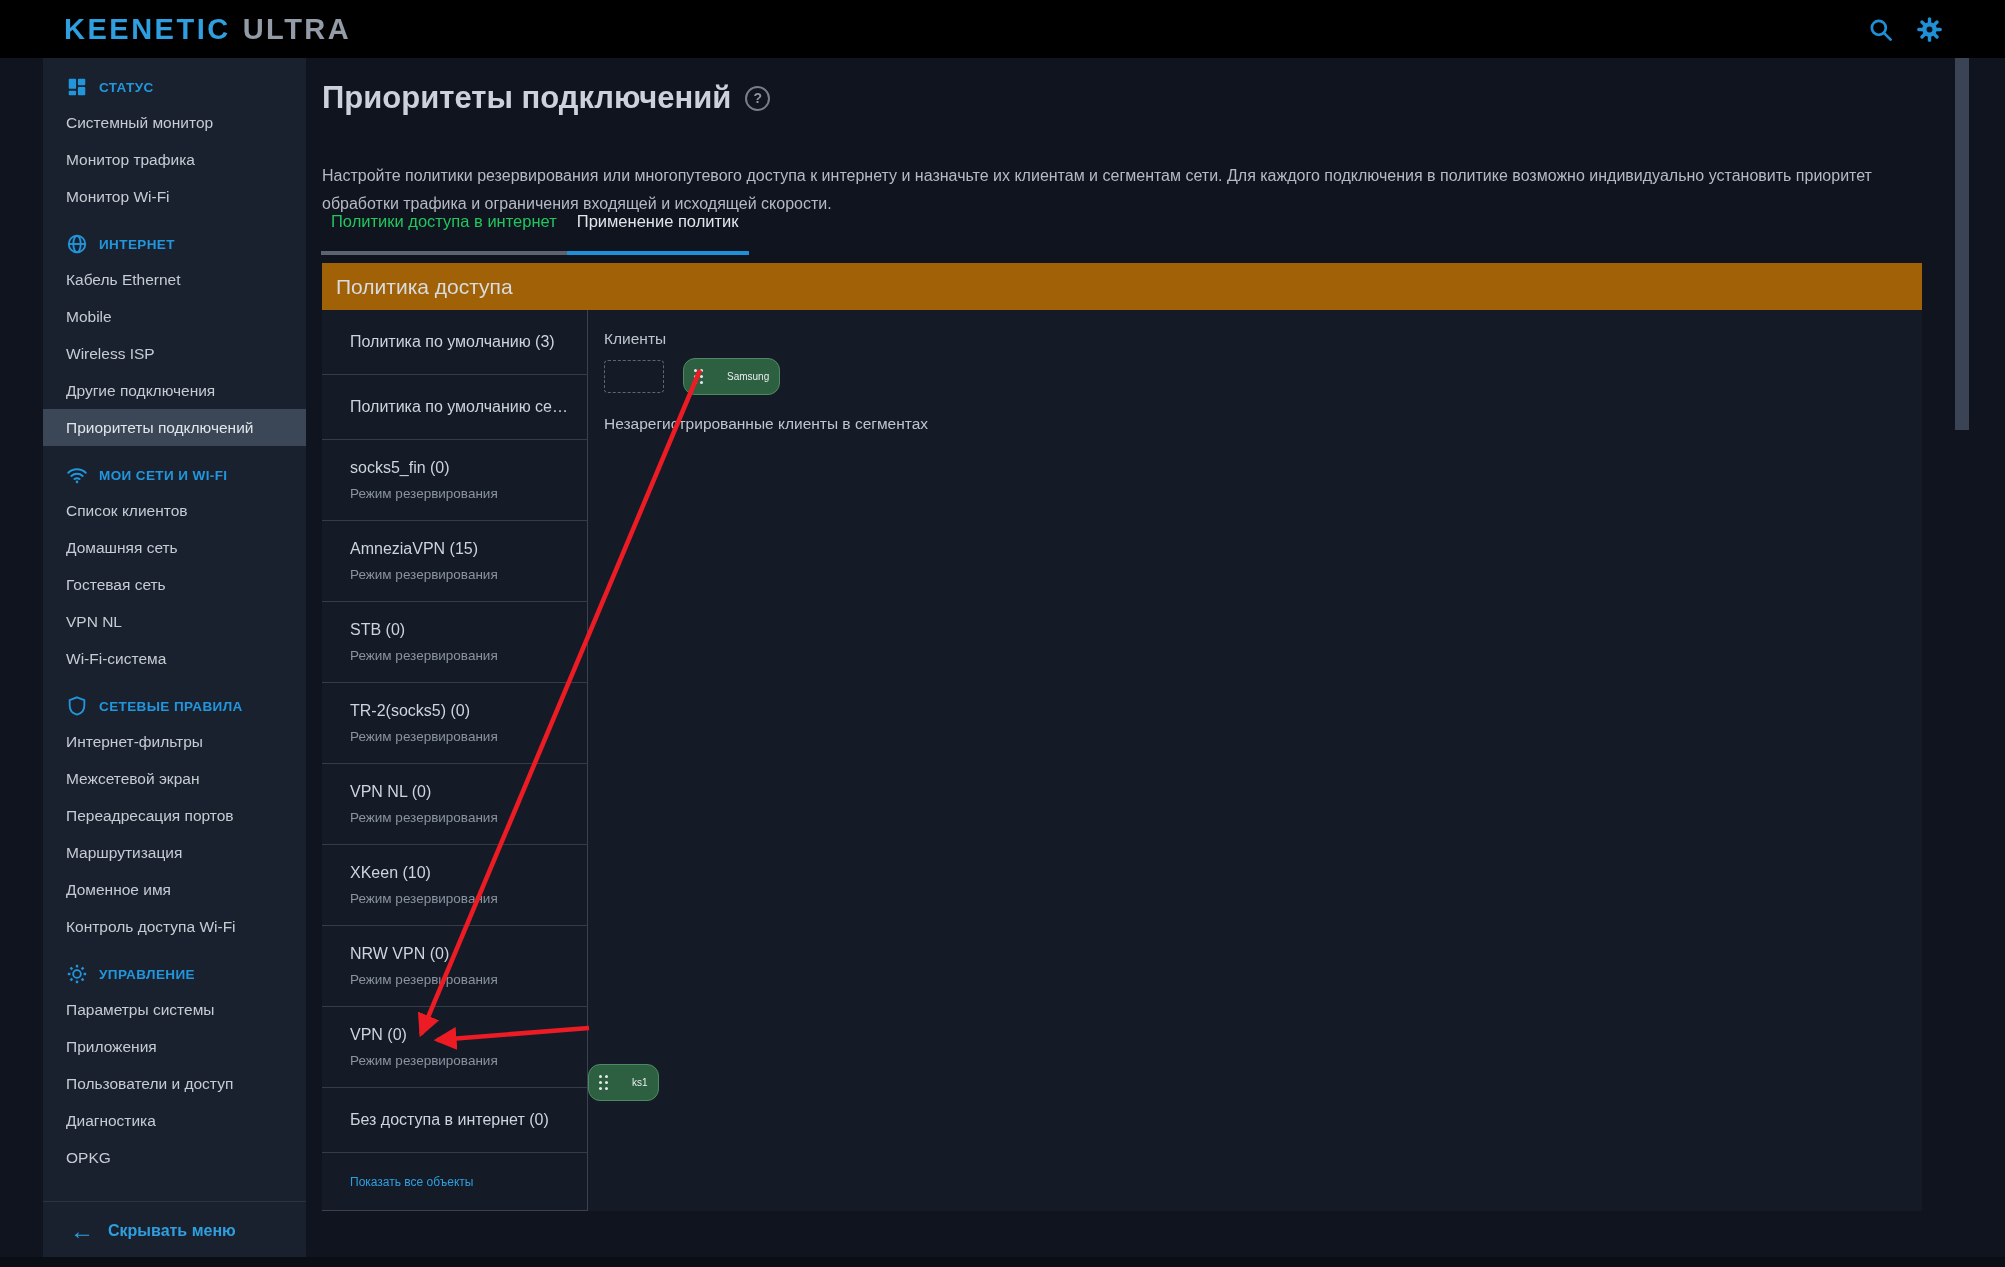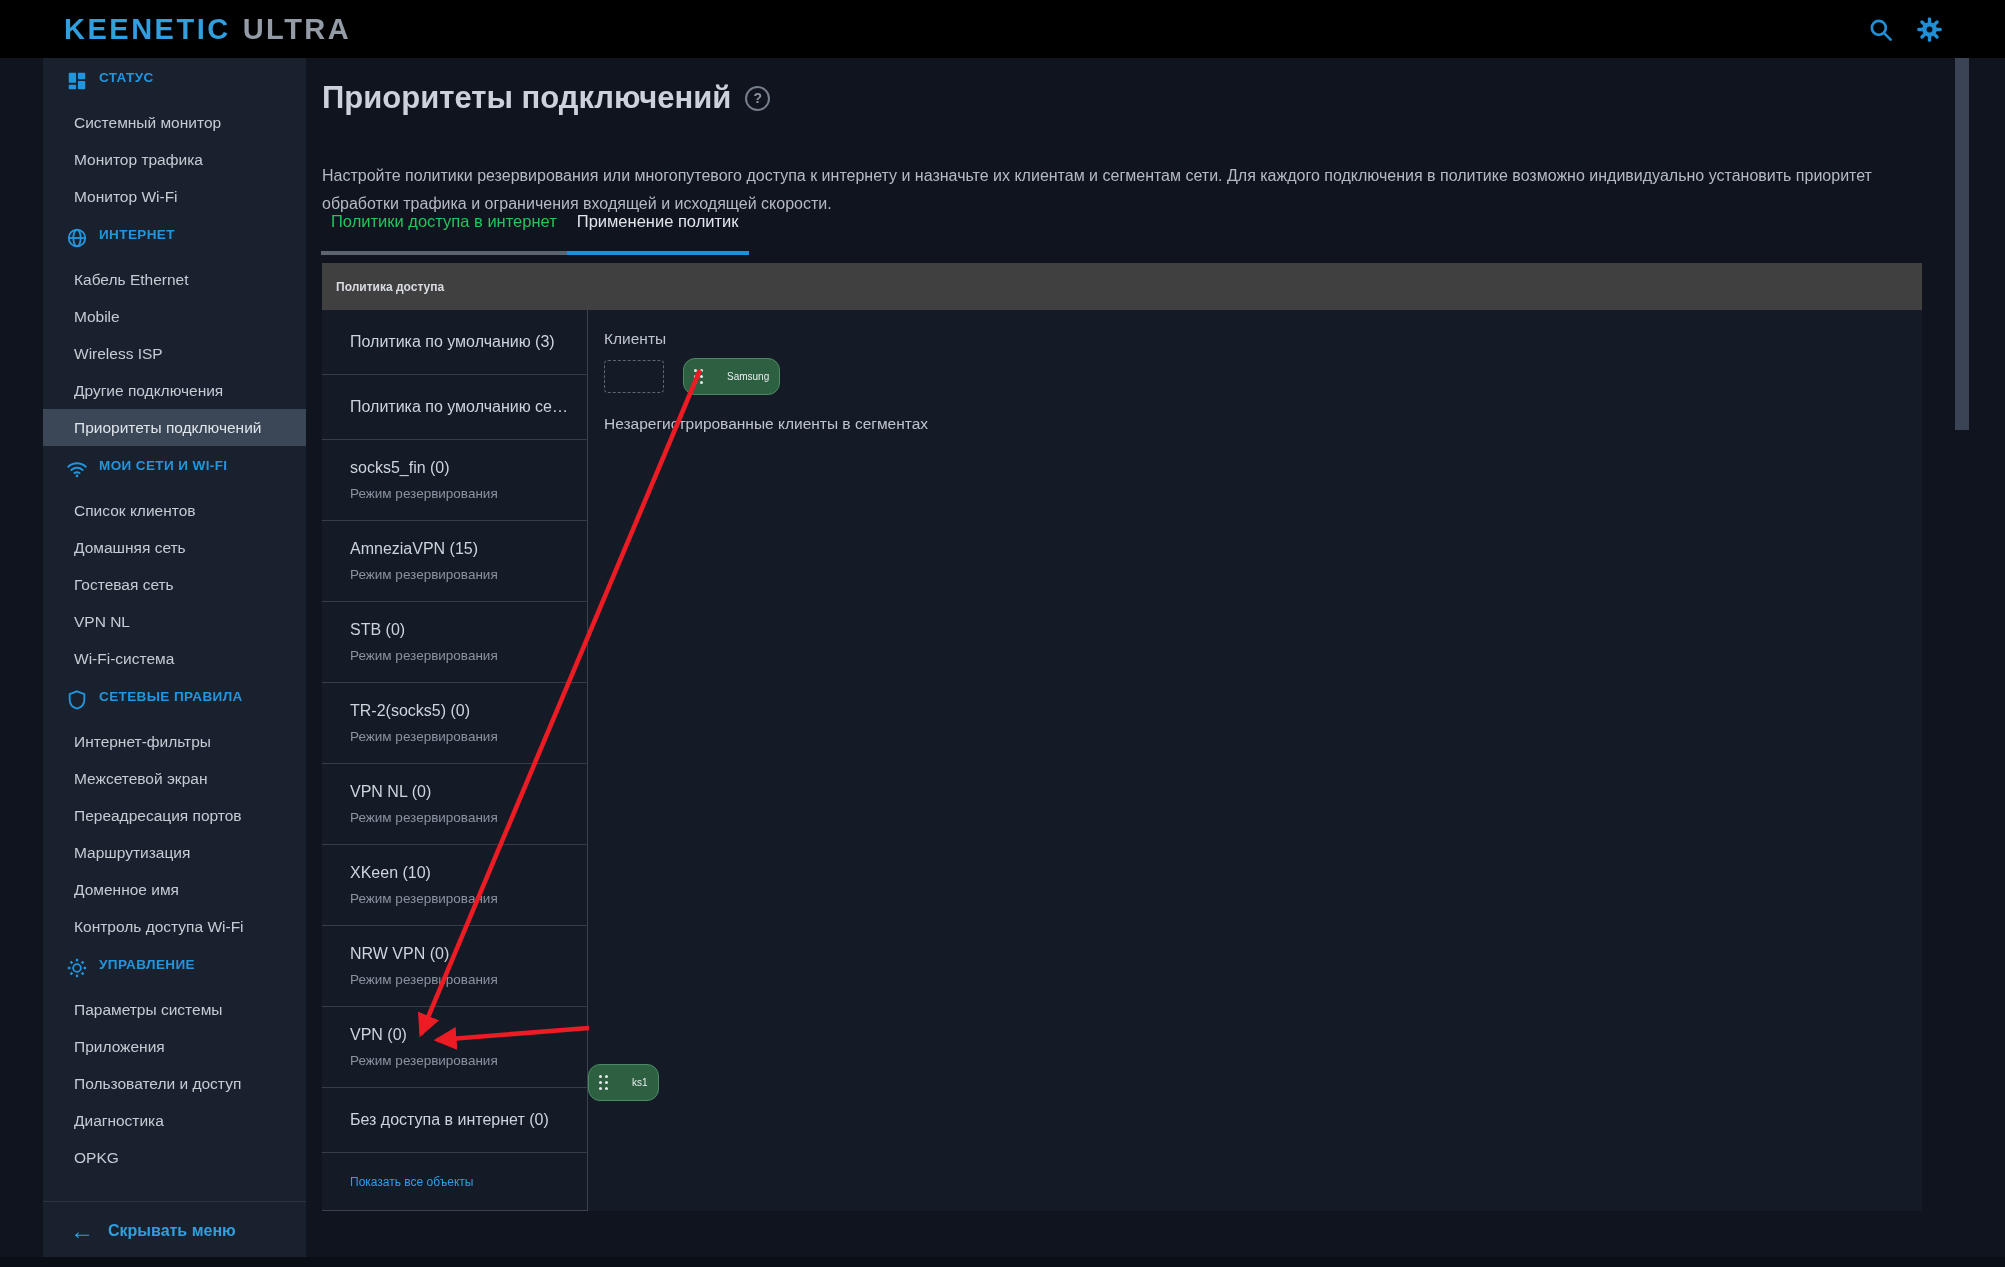--- a/index.html
+++ b/index.html
@@ -12,41 +12,41 @@
   
   .topbar{position:absolute;left:0;top:0;width:2005px;height:58px;background:#000000;display:flex;align-items:center;z-index:2;}
   .brand{margin-left:64px;font-size:29px;font-weight:bold;letter-spacing:2.5px;white-space:nowrap;}
   .brand-primary{color:#2f9fe0;}
   .brand-secondary{color:#939ca6;margin-left:12px;}
   .topbar-icons{position:absolute;right:62px;top:0;height:58px;display:flex;align-items:center;gap:22px;}
   .tb-icon{width:27px;height:27px;color:#1f8fd6;cursor:pointer;}
   .tb-icon svg{width:27px;height:27px;display:block;}
   
   .sidebar{position:absolute;left:43px;top:58px;width:263px;height:1202px;background:#1a212e;z-index:1;}
-  .nav-header{display:flex;align-items:flex-start;height:34px;margin-top:12px;padding-left:23px;gap:11px;
+  .nav-header{display:flex;align-items:center;height:34px;margin-top:12px;padding-left:23px;gap:11px;
     color:#2196dd;font-size:13.5px;font-weight:bold;letter-spacing:.4px;white-space:nowrap;}
   .nav-icon{width:22px;height:22px;flex:0 0 22px;}
   .nav-icon svg{width:22px;height:22px;display:block;}
-  .nav-item{height:37px;display:flex;align-items:center;padding-left:31px;font-size:15.5px;color:#c6ccd4;cursor:pointer;white-space:nowrap;}
+  .nav-item{height:37px;display:flex;align-items:center;padding-left:23px;font-size:15.5px;color:#c6ccd4;cursor:pointer;white-space:nowrap;}
   .nav-item.active{background:#3b4757;color:#e0e5ea;}
   .sidebar-footer{position:absolute;left:0;top:1143px;width:100%;height:58px;border-top:1px solid #2c3442;
     display:flex;align-items:center;padding-left:27px;gap:14px;color:#2f9fe0;box-sizing:border-box;cursor:pointer;}
   .sidebar-footer .arrow{font-size:24px;line-height:1;}
   .sidebar-footer .label{font-size:16px;font-weight:bold;}
   
   .content{position:absolute;left:322px;top:58px;width:1600px;height:1209px;}
   .page-title{position:absolute;left:0;top:22px;font-size:31px;font-weight:bold;color:#ccd2d9;display:flex;align-items:center;gap:14px;white-space:nowrap;}
   .help{width:21px;height:21px;border:2px solid #767f8a;border-radius:50%;color:#8d96a1;font-size:14px;font-weight:bold;
     display:flex;align-items:center;justify-content:center;cursor:pointer;flex:0 0 auto;}
   .page-desc{position:absolute;left:0;top:104px;max-width:1565px;font-size:16px;line-height:28px;color:#b4bac3;}
   .tabs{position:absolute;left:-1px;top:148px;display:flex;}
   .tab{height:39px;padding:6px 10px 0 10px;font-size:16.5px;border-bottom:4px solid #5b6470;color:#22c55e;cursor:pointer;box-sizing:content-box;white-space:nowrap;}
   .tab.active{color:#e2e6eb;border-bottom-color:#1f8fd6;}
   .panel{position:absolute;left:0;top:205px;width:1600px;}
-  .panel-header{height:47px;background:#404040;display:flex;align-items:center;padding-left:14px;font-size:12px;font-weight:bold;color:#d8dce1;}
+  .panel-header{height:47px;background:#a16207;display:flex;align-items:center;padding-left:14px;font-size:21px;font-weight:normal;color:#d8dce1;}
   .panel-body{display:flex;background:#141b26;position:relative;}
   .policies{width:266px;border-right:1px solid #39424e;box-sizing:border-box;flex:0 0 auto;}
   .policy-row{box-sizing:border-box;border-bottom:1px solid #343c48;padding:0 12px 0 28px;
     display:flex;flex-direction:column;justify-content:center;cursor:pointer;}
   .policy-row.single{height:65px;}
   .policy-row.double{height:81px;}
   .policy-name{font-size:16px;color:#ced4dc;white-space:nowrap;overflow:hidden;}
   .policy-row.double .policy-name{margin-bottom:9px;}
   .policy-mode{font-size:13.5px;color:#8a93a0;white-space:nowrap;}
   .show-all{height:58px;border-bottom:1px solid #39424e;display:flex;align-items:center;padding-left:28px;

